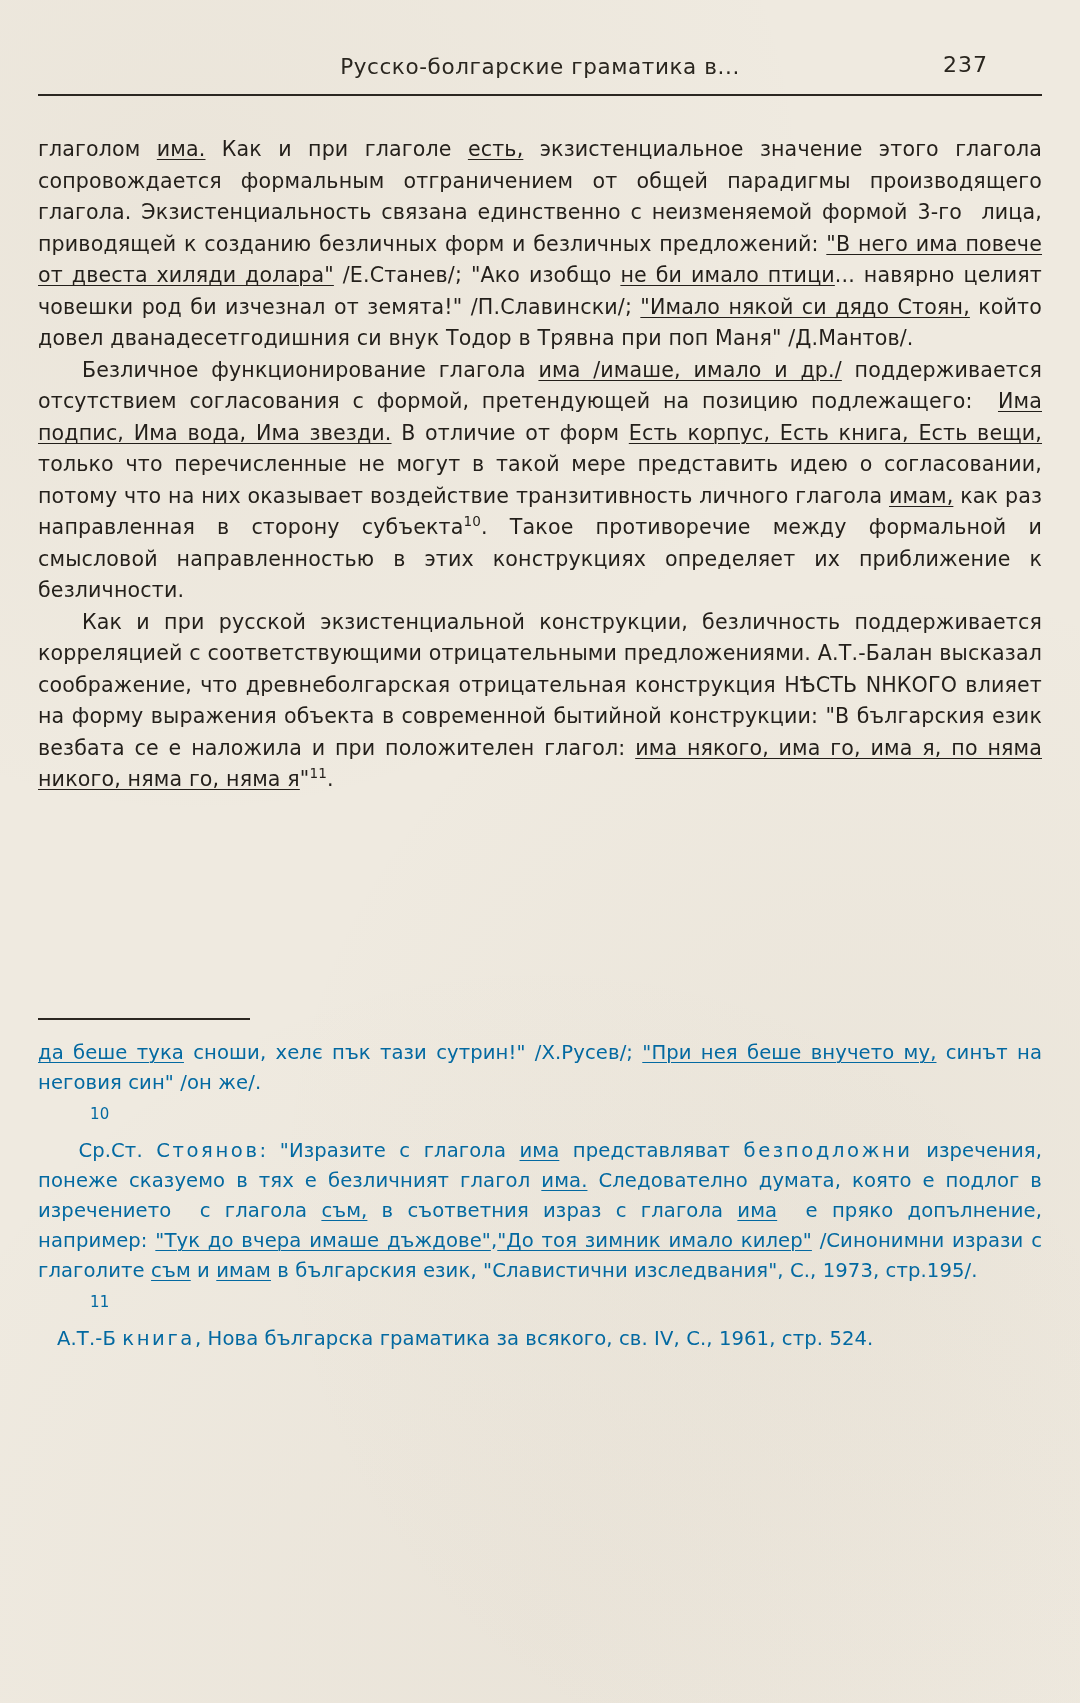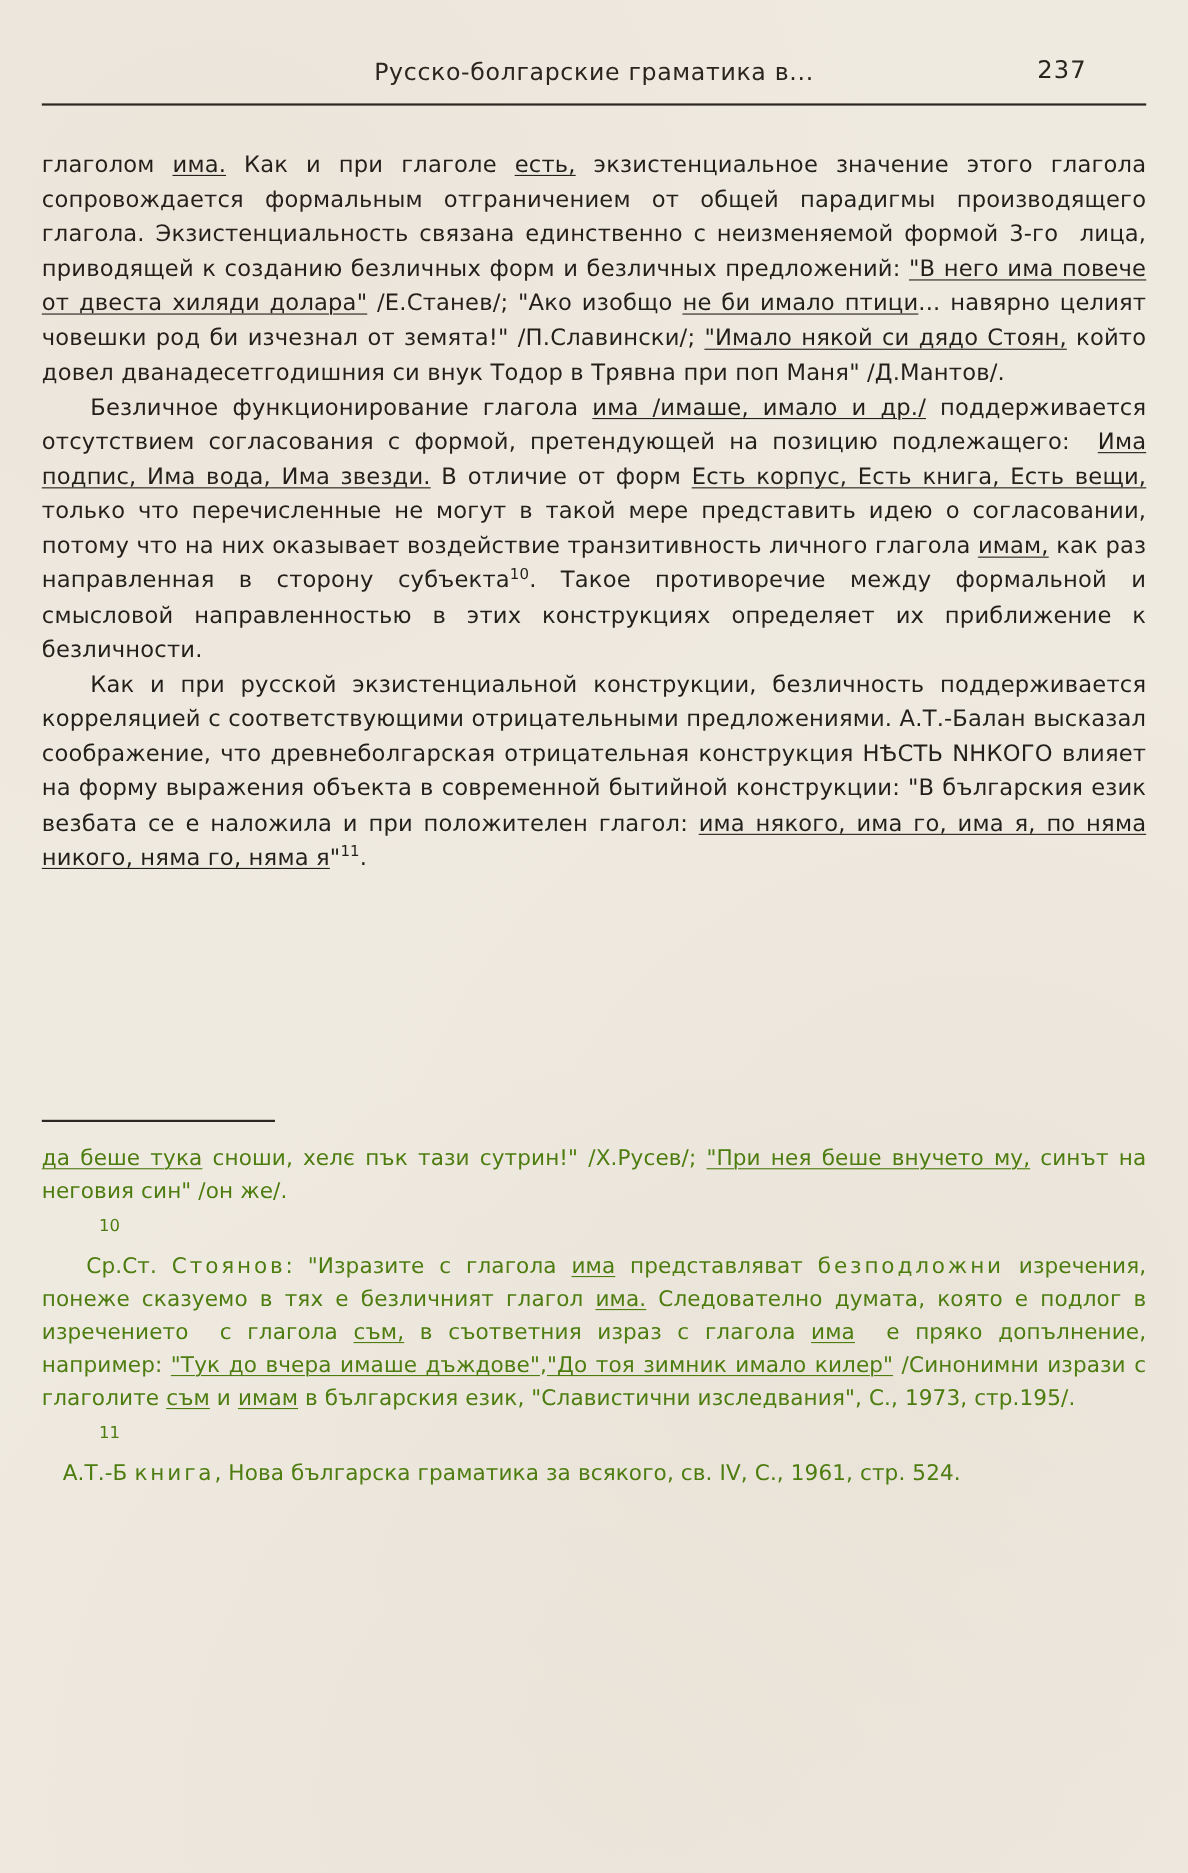--- a/index.html
+++ b/index.html
@@ -101,21 +101,21 @@
     background: #2b2721;
   }
   .footnotes {
     position: absolute;
     left: 38px;
     right: 38px;
     font-size: 19.6px;
     line-height: 30px;
     letter-spacing: 0.1px;
     text-align: justify;
-    color: #4d7c0f;
+    color: #0369a1;
   }
   .fn-block {
     margin-bottom: 8px;
   }
   .fn-marker {
     display: inline-block;
     margin-left: 52px;
     font-size: 15px;
     vertical-align: super;
     line-height: 0;

